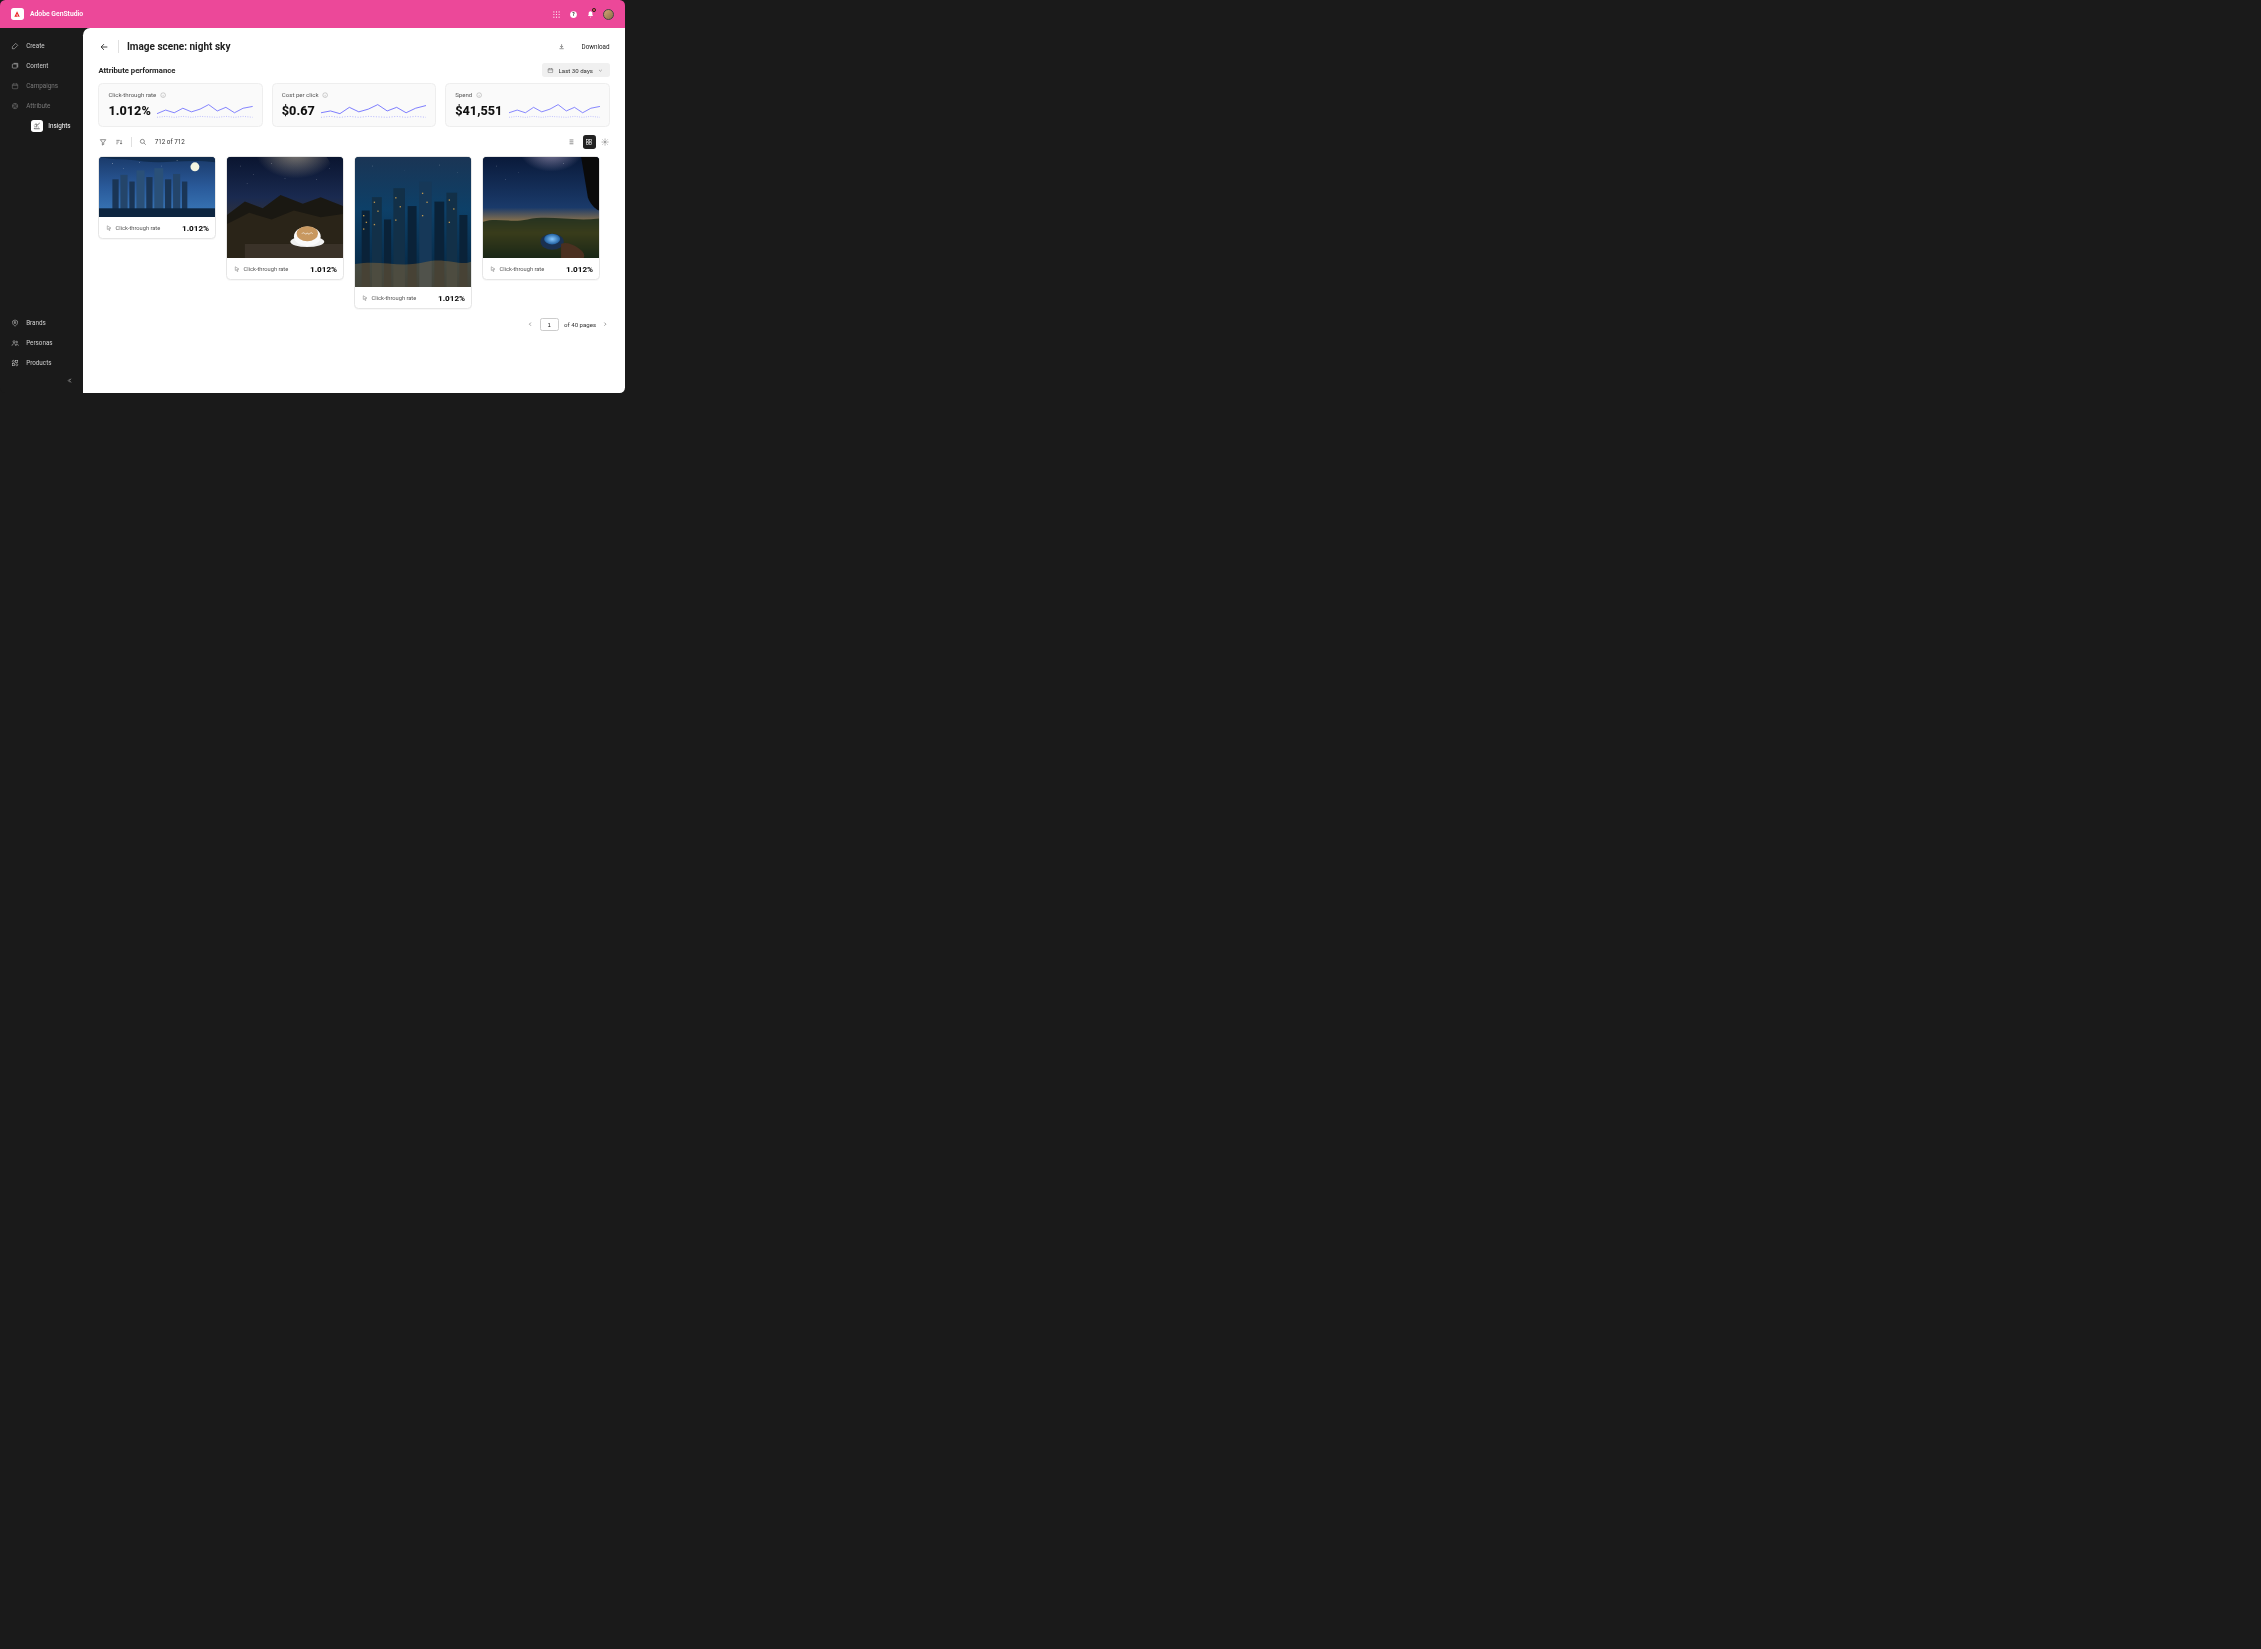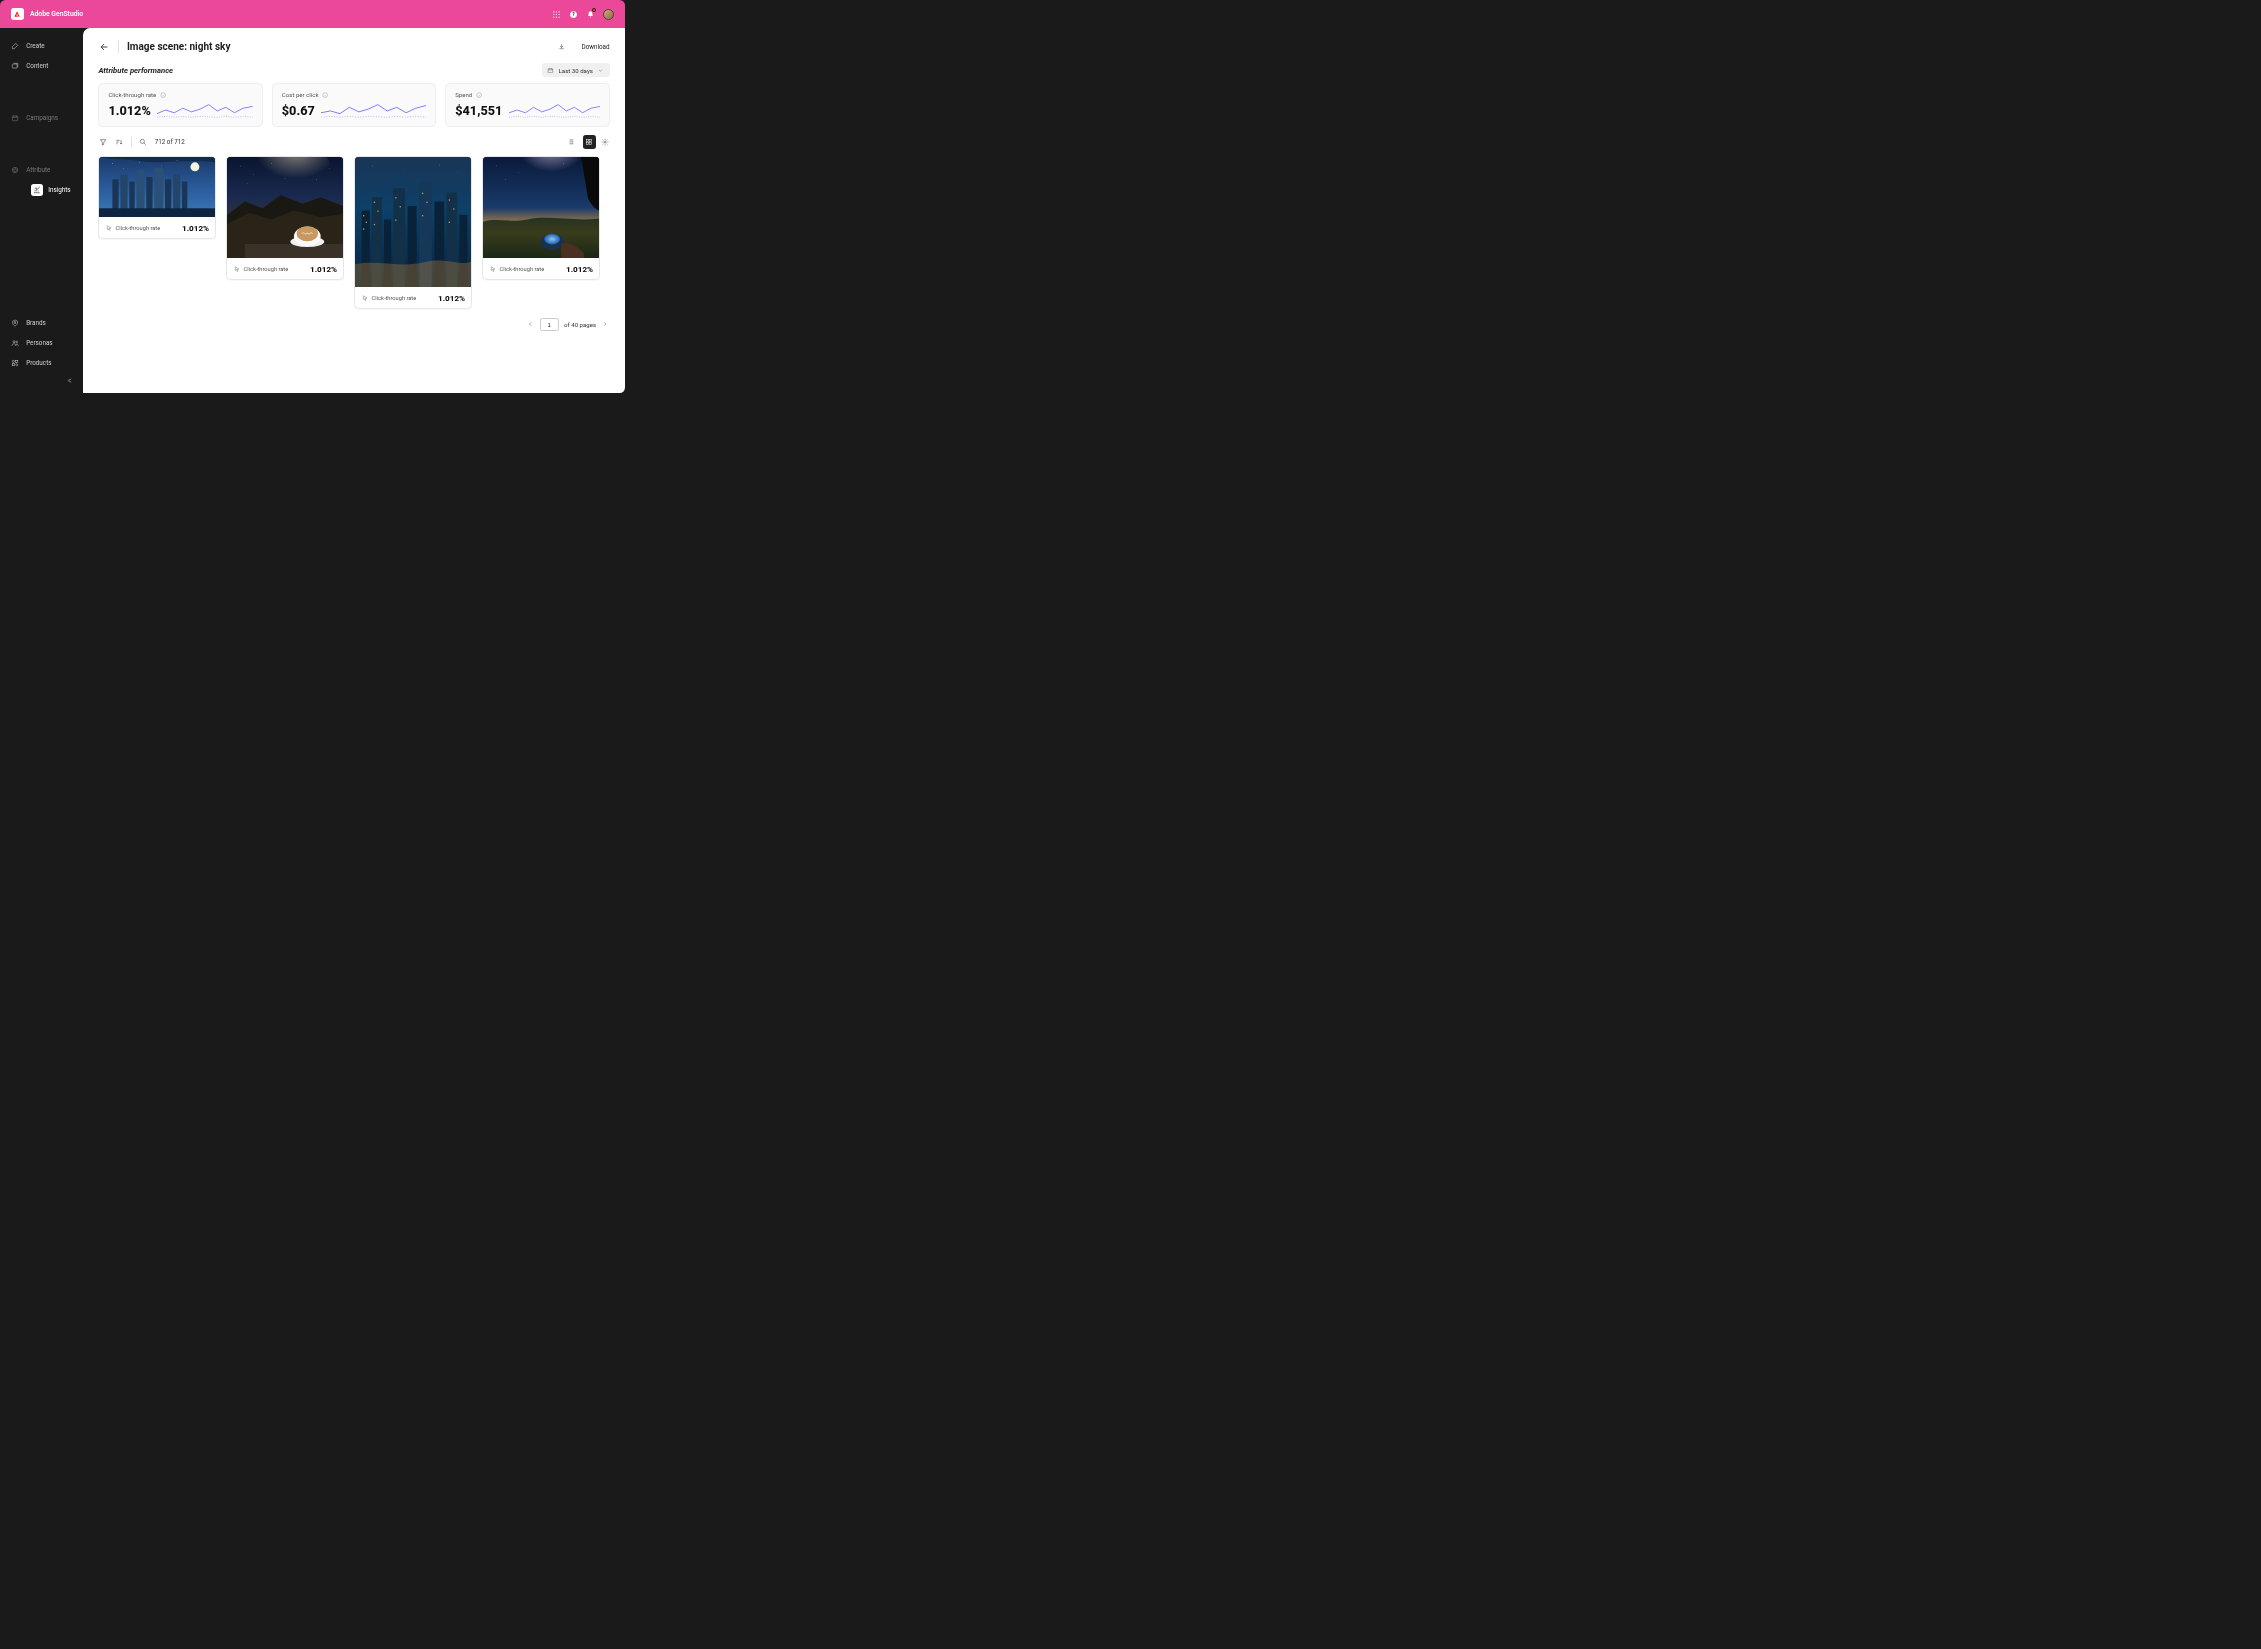--- a/index.html
+++ b/index.html
@@ -68,21 +68,21 @@
     flex-direction: column;
     padding: 8.1px 0 3.6px 0;
   }
   .nav-group { flex: none; }
   .nav-spacer { flex: 1; }
   .nav-item {
     display: flex; align-items: center; gap: 5.4px;
     padding: 4.1px 9px;
     color: #d0d0d0; font-size: 6.3px; cursor: pointer;
   }
-  .nav-item.dim { color: #7a7a7a; margin-top: 32px; }
+  .nav-item.dim { color: #7a7a7a; }
   .nav-item.active .nav-icon-box {
     background: #fff; border-radius: 2.7px;
   }
   .nav-item.active { color: #fff; font-weight: 400; padding-left: 31px; }
   .nav-icon-box {
     width: 11.8px; height: 11.8px; display: flex; align-items: center; justify-content: center;
     flex: none;
   }
   .nav-item.active .nav-icon-box svg { stroke: #000; fill: none; }
   .nav-icon-box svg { width: 8.1px; height: 8.1px; stroke: currentColor; fill: none; stroke-width: 1.6; }
@@ -112,21 +112,21 @@
   .v-divider { width:0.5px; height:13.6px; background:#e0e0e0; }
   .page-title { font-size: 10px; font-weight: 700; color:#222; }
   .download-btn {
     display:flex; align-items:center; gap:16px; font-size:6.3px; color:#222; cursor:pointer;
   }
   .download-btn svg { width:7.2px; height:7.2px; stroke:#222; fill:none; stroke-width:1.6; }
 
   .section-row {
     display:flex; align-items:center; justify-content:space-between; margin-bottom:6.3px;
   }
-  .section-title { font-size:7.7px; font-weight:700; color:#222;font-style:italic; }
+  .section-title { font-size:7.7px; font-weight:700; color:#222; }
   .date-picker {
     display:flex; align-items:center; gap:4.5px;
     background:#f0f0f0; border-radius:2.7px; padding:3.2px 5.4px;
     font-size:6.1px; color:#333; cursor:pointer;
   }
   .date-picker svg { width:6.8px; height:6.8px; stroke:#444; fill:none; stroke-width:1.5; }
 
   
   .metrics {
     display:flex; gap:9px; margin-bottom:8.1px;

